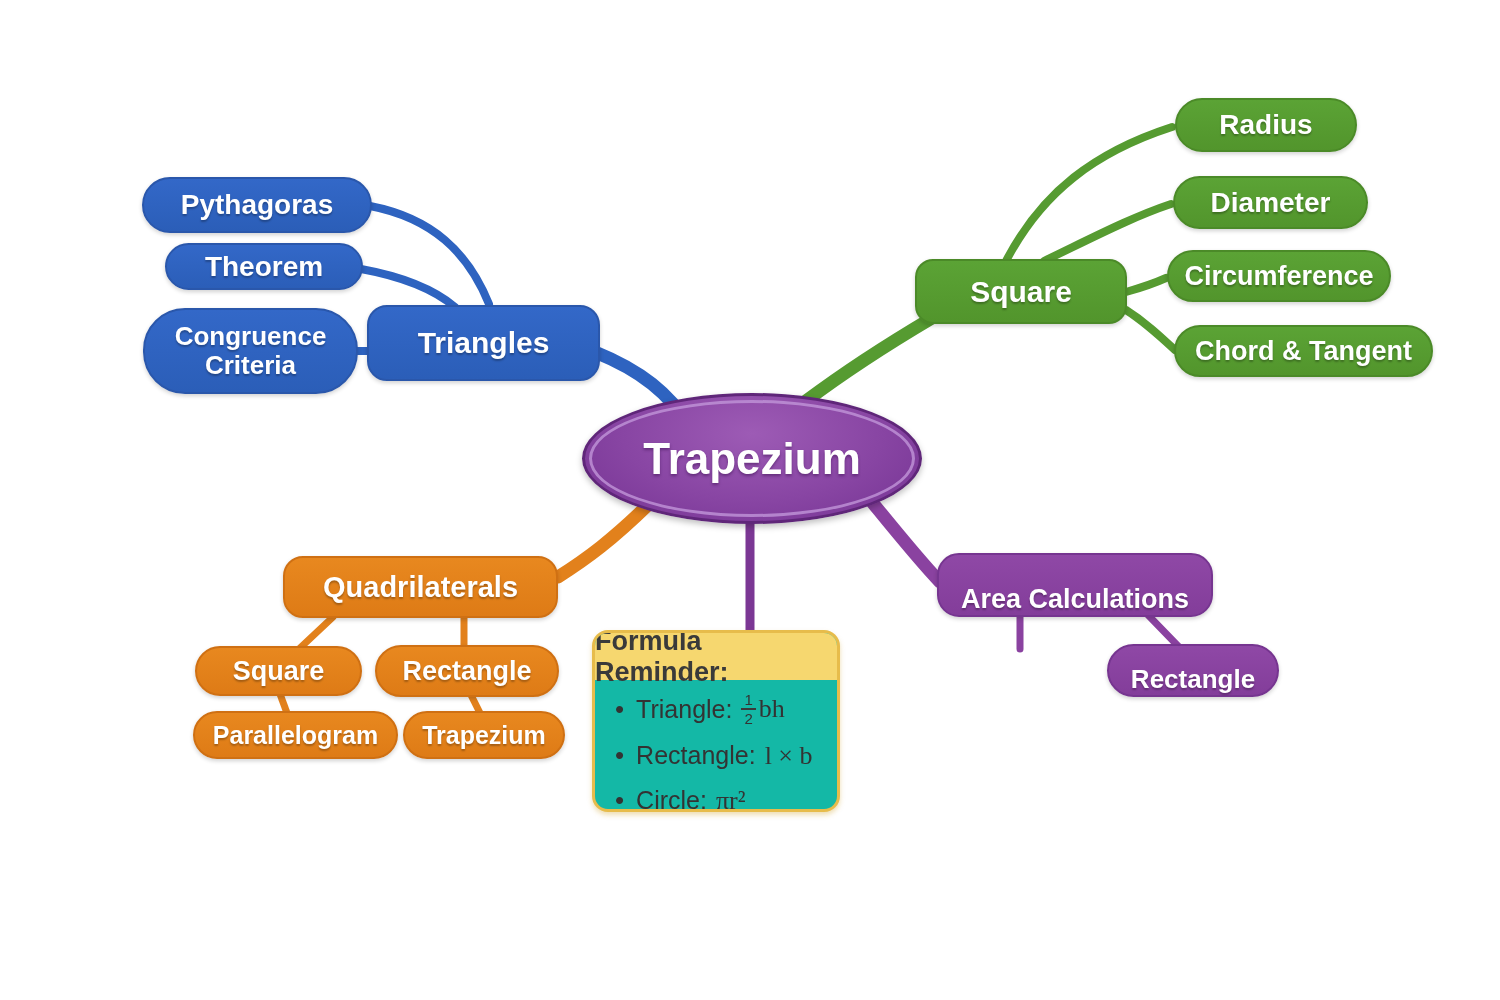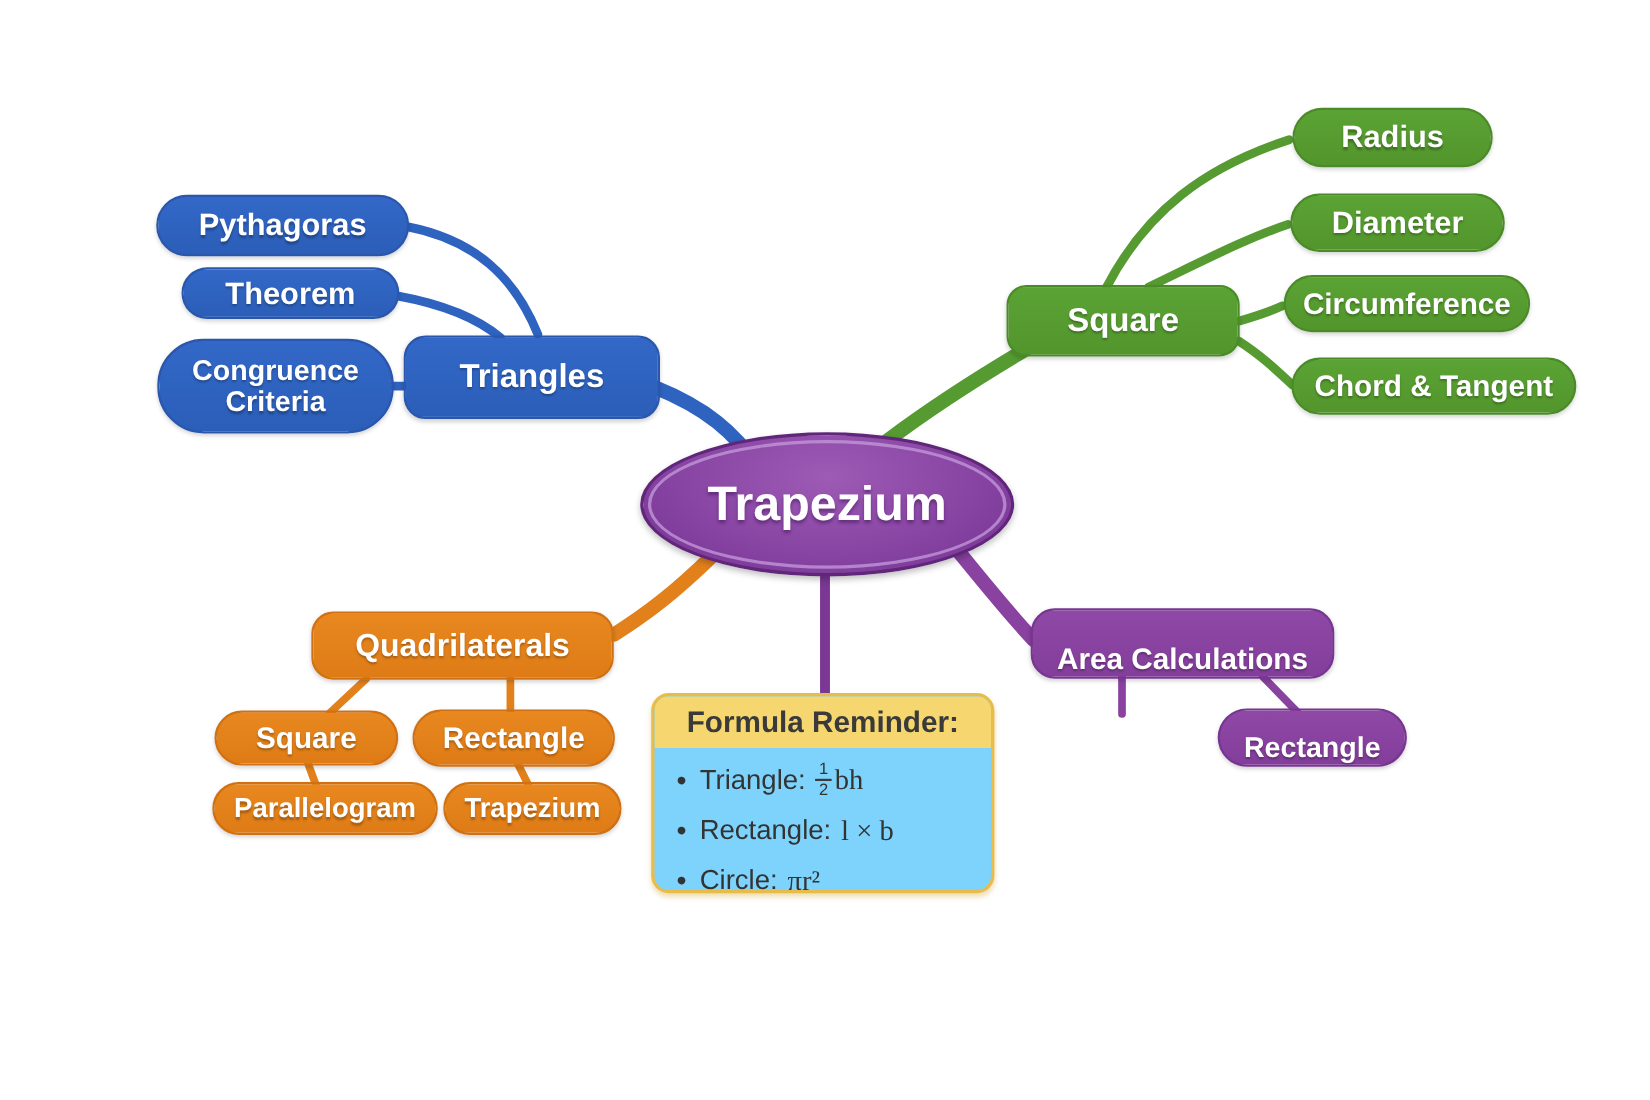--- a/index.html
+++ b/index.html
@@ -48,22 +48,22 @@
   .center-label {
     color: #fff; font-weight: 700; font-size: 44px;
     text-shadow: 0 2px 3px rgba(50,10,70,0.45);
     position: relative;
   }
 
   .wrap2 { white-space: normal; line-height: 1.12; padding: 0 20px; }
 
   
   .formula-box {
-    position: absolute; left: 592px; top: 630px; width: 312px; height: 182px;
-    background: #7dd3fc;
+    position: absolute; left: 592px; top: 630px; width: 248px; height: 182px;
+    background: #14b8a6;
     border: 3px solid #e7bc4b;
     border-radius: 16px;
     box-shadow: 0 3px 5px rgba(205,160,40,0.35);
     overflow: hidden;
   }
   .formula-header {
     background: #f6d76f;
     height: 47px;
     display: flex; align-items: center; justify-content: center;
     font-weight: 700; font-size: 27px; color: #3a3a3a;

